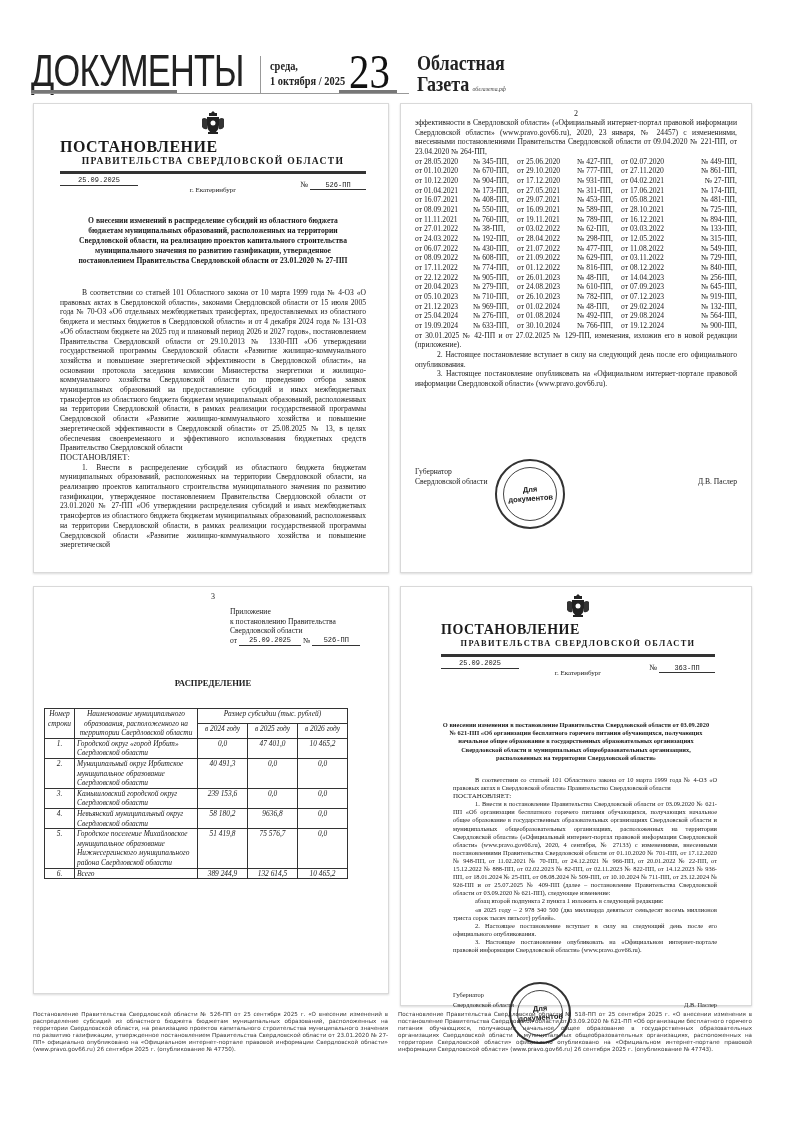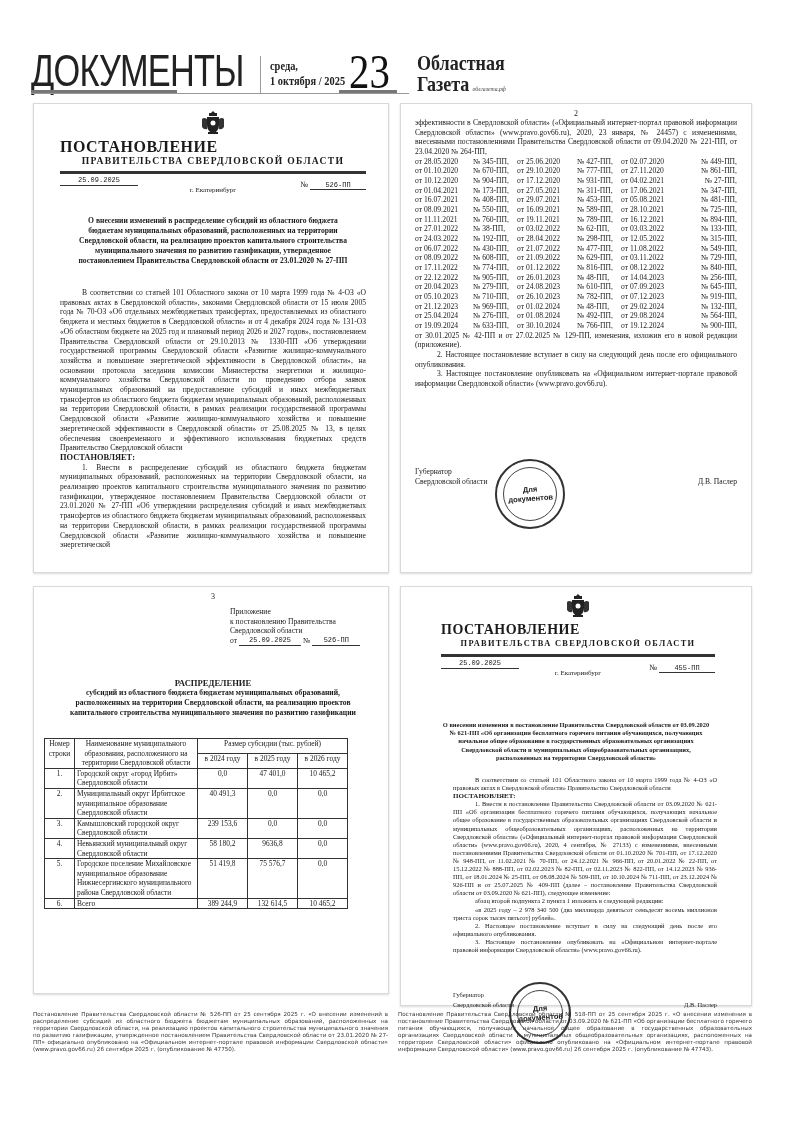--- a/index.html
+++ b/index.html
@@ -38,21 +38,21 @@
   .reso-date { position: absolute; left: 0; top: 2px; width: 78px; border-bottom: 1px solid #333; text-align: center; font-family: "Liberation Mono", monospace; font-size: 7px; padding-bottom: 1px; }
   .reso-no { position: absolute; right: 0; top: 6px; font-size: 8px; }
   .reso-no .no-val { display: inline-block; width: 56px; border-bottom: 1px solid #333; text-align: center; font-family: "Liberation Mono", monospace; font-size: 7px; }
   .reso-city { position: absolute; left: 0; right: 0; top: 12px; text-align: center; font-size: 7px; }
 
   .reso-heading { text-align: center; font-weight: 700; font-size: 7.6px; line-height: 10px; margin: 20px 10px 0; }
 
   .body-text { font-size: 7.6px; line-height: 9.7px; text-align: justify; }
   .body-text p { text-indent: 22px; }
   .body-text .noindent { text-indent: 0; }
-  .body-text .bold { font-weight: 700; text-indent: 0; font-size: 8.4px; }
+  .body-text .bold { font-weight: 400; text-indent: 0; font-size: 8.4px; }
 
   #p1 .body-text { margin-top: 22px; }
 
   
   .page-marker { text-align: center; font-size: 8px; margin-top: 5px; }
   .amend-grid { display: grid; grid-template-columns: 58px 44px 60px 44px 60px 1fr; font-size: 7.6px; line-height: 9.65px; }
   .amend-grid span:nth-child(6n) { text-align: right; }
   .sign-block { position: relative; height: 60px; font-size: 7.6px; line-height: 10px; margin-top: 70px; }
   .sign-title { position: absolute; left: 0; top: 8px; }
   .sign-name { position: absolute; right: 0; top: 18px; }
@@ -60,21 +60,21 @@
   .stamp::before { content: ""; position: absolute; inset: 6px; border-radius: 50%; border: 1px solid #444; }
   .stamp-text { font-family: "Liberation Sans", sans-serif; font-weight: 700; font-size: 7.6px; text-align: center; line-height: 9px; transform: rotate(-4deg); }
 
   
   .appendix { margin-left: 170px; margin-top: 6px; font-size: 7.6px; line-height: 9.5px; }
   .appendix .app-ref { display: flex; gap: 2px; }
   .appendix .u-val { display: inline-block; border-bottom: 1px solid #333; font-family: "Liberation Mono", monospace; font-size: 7px; text-align: center; }
   .distr-title { text-align: center; font-weight: 700; font-size: 8.6px; margin-top: 32px; line-height: 10px; }
   .distr-sub { text-align: center; font-weight: 700; font-size: 7.6px; line-height: 10px; margin: 0 2px; }
 
-  .subs-table { border-collapse: collapse; margin-top: 20px; margin-left: -16px; width: 304px; font-size: 7.4px; line-height: 9.6px; }
+  .subs-table { border-collapse: collapse; margin-top: 20px; margin-left: -16px; width: 304px; font-size: 7.4px; line-height: 9.6px; font-style: italic; }
   .subs-table th, .subs-table td { border: 1px solid #333; padding: 0 2px; vertical-align: top; font-weight: 400; }
   .subs-table th { text-align: center; }
   .subs-table td.num, .subs-table td.val { text-align: center; }
   .subs-table td.name { text-align: left; }
   .subs-table tr.total td { padding-bottom: 0; }
 
   
   #p4 .reso-heading { font-size: 6.4px; line-height: 8.2px; margin-top: 14px; }
   #p4 .body-text { font-size: 6.4px; line-height: 8.1px; margin-top: 14px; padding: 0 16px; }
   #p4 .body-text .bold { font-size: 7px; }
@@ -160,21 +160,21 @@
         <span>№ 904-ПП,</span>
         <span>от 17.12.2020</span>
         <span>№ 931-ПП,</span>
         <span>от 04.02.2021</span>
         <span>№ 27-ПП,</span>
         <span>от 01.04.2021</span>
         <span>№ 173-ПП,</span>
         <span>от 27.05.2021</span>
         <span>№ 311-ПП,</span>
         <span>от 17.06.2021</span>
-        <span>№ 347-ПП,</span>
+        <span>№ 174-ПП,</span>
         <span>от 16.07.2021</span>
         <span>№ 408-ПП,</span>
         <span>от 29.07.2021</span>
         <span>№ 453-ПП,</span>
         <span>от 05.08.2021</span>
         <span>№ 481-ПП,</span>
         <span>от 08.09.2021</span>
         <span>№ 550-ПП,</span>
         <span>от 16.09.2021</span>
         <span>№ 589-ПП,</span>
@@ -282,21 +282,20 @@
       <div>к постановлению Правительства</div>
       <div>Свердловской области</div>
       <div class="app-ref">
         <span>от</span>
         <span class="u-val" style="width:62px">25.09.2025</span>
         <span>№</span>
         <span class="u-val" style="width:48px">526-ПП</span>
       </div>
     </div>
     <div class="distr-title">РАСПРЕДЕЛЕНИЕ</div>
-    <div class="distr-sub">субсидий из областного бюджета бюджетам муниципальных образований, расположенных на территории Свердловской области, на реализацию проектов капитального строительства муниципального значения по развитию газификации</div>
     <table class="subs-table">
       <thead>
         <tr>
           <th rowspan="2" style="width:30px">Номер строки</th>
           <th rowspan="2">Наименование муниципального образования, расположенного на территории Свердловской области</th>
           <th colspan="3">Размер субсидии (тыс. рублей)</th>
         </tr>
         <tr>
           <th style="width:50px">в 2024 году</th>
           <th style="width:50px">в 2025 году</th>
@@ -361,21 +360,21 @@
       <path d="M24 9 q-2 -2 -5 0 v10 q3 1 5 -2 z" fill="#333"></path>
       <circle cx="13" cy="13" r="2.5" fill="#fff"></circle>
       <rect x="8" y="22" width="10" height="2" fill="#222"></rect>
     </svg>
     <div class="reso-title" style="font-size:14px">ПОСТАНОВЛЕНИЕ</div>
     <div class="reso-sub" style="font-size:8.4px">ПРАВИТЕЛЬСТВА СВЕРДЛОВСКОЙ ОБЛАСТИ</div>
     <div class="reso-rule"></div>
     <div class="reso-meta">
       <div class="reso-date">25.09.2025</div>
       <div class="reso-city">г. Екатеринбург</div>
-      <div class="reso-no"><span>№</span> <span class="no-val">455-ПП</span></div>
+      <div class="reso-no"><span>№</span> <span class="no-val">363-ПП</span></div>
     </div>
   </div>
   <div style="position:absolute; left:0; right:0; top:120px;">
     <div class="reso-heading" style="margin-left:40px;margin-right:40px;">О внесении изменения в постановление Правительства Свердловской области от 03.09.2020 № 621-ПП «Об организации бесплатного горячего питания обучающихся, получающих начальное общее образование в государственных образовательных организациях Свердловской области и муниципальных общеобразовательных организациях, расположенных на территории Свердловской области»</div>
     <div class="body-text" style="padding:0 34px 0 52px;">
       <p>В соответствии со статьей 101 Областного закона от 10 марта 1999 года № 4-ОЗ «О правовых актах в Свердловской области» Правительство Свердловской области</p>
       <p class="bold">ПОСТАНОВЛЯЕТ:</p>
       <p>1. Внести в постановление Правительства Свердловской области от 03.09.2020 № 621-ПП «Об организации бесплатного горячего питания обучающихся, получающих начальное общее образование в государственных образовательных организациях Свердловской области и муниципальных общеобразовательных организациях, расположенных на территории Свердловской области» («Официальный интернет-портал правовой информации Свердловской области» (www.pravo.gov66.ru), 2020, 4 сентября, № 27133) с изменениями, внесенными постановлениями Правительства Свердловской области от 01.10.2020 № 701-ПП, от 17.12.2020 № 948-ПП, от 11.02.2021 № 70-ПП, от 24.12.2021 № 966-ПП, от 20.01.2022 № 22-ПП, от 15.12.2022 № 888-ПП, от 02.02.2023 № 82-ПП, от 02.11.2023 № 822-ПП, от 14.12.2023 № 936-ПП, от 18.01.2024 № 25-ПП, от 08.08.2024 № 509-ПП, от 10.10.2024 № 711-ПП, от 23.12.2024 № 926-ПП и от 25.07.2025 № 409-ПП (далее – постановление Правительства Свердловской области от 03.09.2020 № 621-ПП), следующее изменение:</p>
       <p>абзац второй подпункта 2 пункта 1 изложить в следующей редакции:</p>
       <p>«в 2025 году – 2 978 340 500 (два миллиарда девятьсот семьдесят восемь миллионов триста сорок тысяч пятьсот) рублей».</p>

